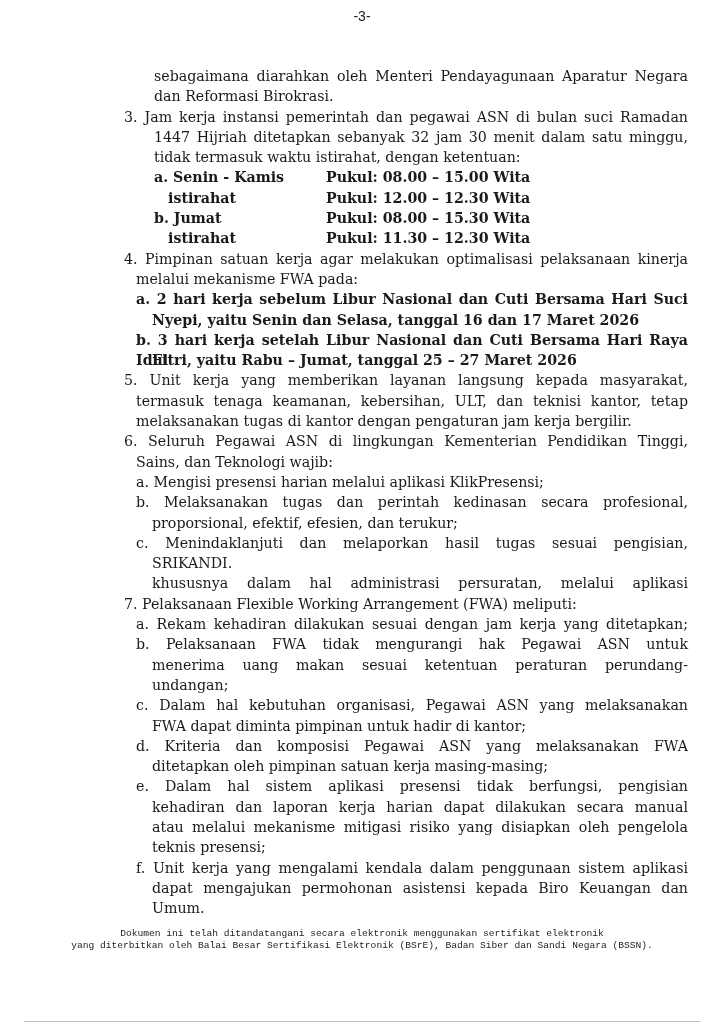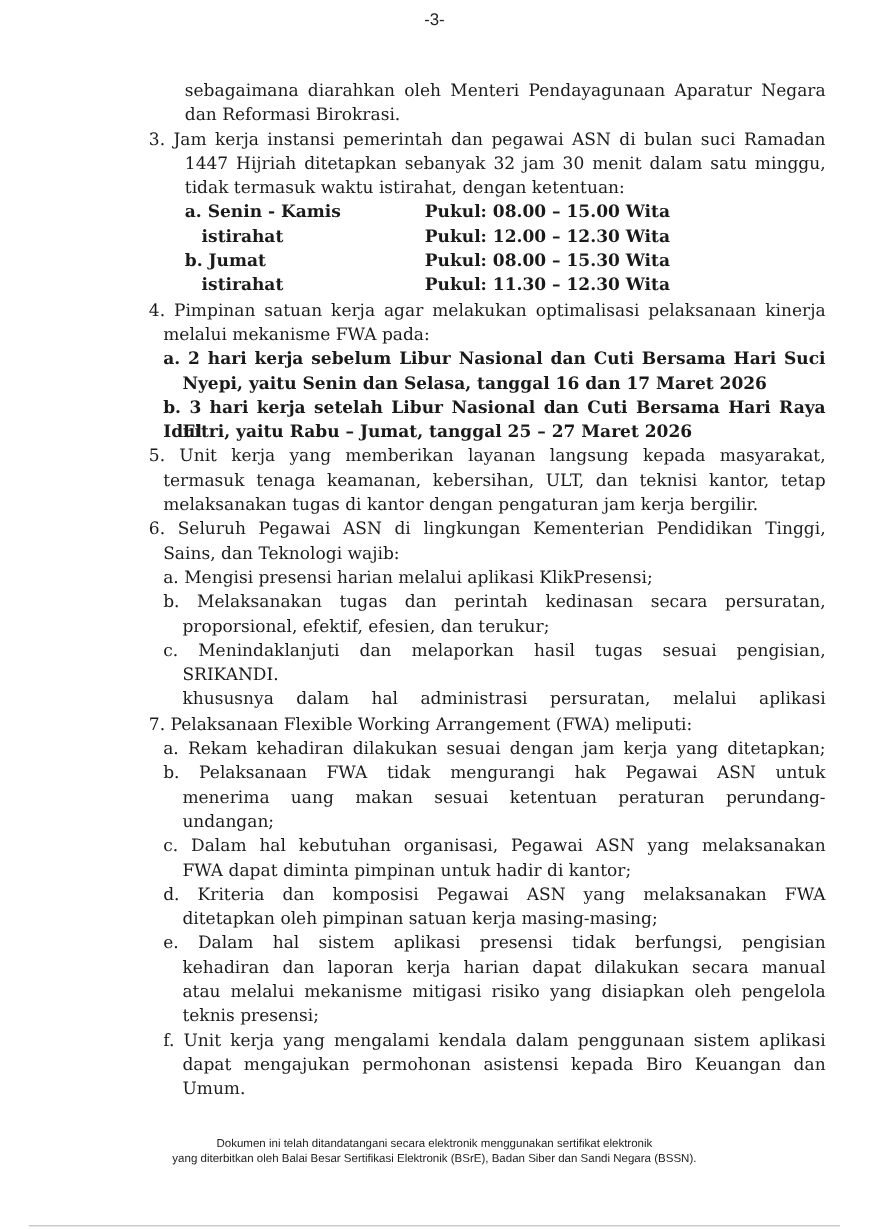--- a/index.html
+++ b/index.html
@@ -11,30 +11,30 @@
     .page-number {
       position: absolute; top: 8px; left: 0; width: 724px; text-align: center;
       font-family: "Liberation Sans", sans-serif; font-size: 14px; color: #222;
     }
     .body-text {
       position: absolute; top: 66px; left: 124px; width: 564px;
       font-size: 14.2px; line-height: 20.3px;
     }
     .line { white-space: nowrap; height: 20.3px; }
     .just { text-align: justify; text-align-last: justify; white-space: normal; }
-    .bold { font-weight: bold; gap: 28px; }
+    .bold { font-weight: bold; }
     .i1 { padding-left: 30px; }
     .i2 { padding-left: 12px; }
     .i3 { padding-left: 28px; }
     .row { display: flex; }
     .row .lbl { width: 172px; }
     .row .lbl.sub { padding-left: 14px; width: 158px; }
     .footer {
-      position: absolute; top: 948px; left: 0; width: 724px; text-align: center;
-      font-family: Liberation Sans, sans-serif; font-size: 9.6px; line-height: 12px; color: #222;
+      position: absolute; top: 928px; left: 0; width: 724px; text-align: center;
+      font-family: Liberation Mono, monospace; font-size: 9.6px; line-height: 12px; color: #222;
     }
     .footer-rule {
       position: absolute; top: 1021px; left: 24px; width: 676px; height: 1px; background: #bdbdbd;
     }
   </style>
 </head>
 <body>
 
 <div class="page-number">-3-</div>
 
@@ -83,21 +83,21 @@
   <div>
     <div class="line just">5. Unit kerja yang memberikan layanan langsung kepada masyarakat,</div>
     <div class="i2 line just">termasuk tenaga keamanan, kebersihan, ULT, dan teknisi kantor, tetap</div>
     <div class="i2 line">melaksanakan tugas di kantor dengan pengaturan jam kerja bergilir.</div>
   </div>
 
   <div>
     <div class="line just">6. Seluruh Pegawai ASN di lingkungan Kementerian Pendidikan Tinggi,</div>
     <div class="i2 line">Sains, dan Teknologi wajib:</div>
     <div class="i2 line">a. Mengisi presensi harian melalui aplikasi KlikPresensi;</div>
-    <div class="i2 line just">b. Melaksanakan tugas dan perintah kedinasan secara persuratan,</div>
+    <div class="i2 line just">b. Melaksanakan tugas dan perintah kedinasan secara profesional,</div>
     <div class="i3 line">proporsional, efektif, efesien, dan terukur;</div>
     <div class="i2 line just">c. Menindaklanjuti dan melaporkan hasil tugas sesuai pengisian,</div>
     <div class="i3 line">SRIKANDI.</div>
     <div class="i3 line just">khususnya dalam hal administrasi persuratan, melalui aplikasi</div>
   </div>
 
   <div>
     <div class="line">7. Pelaksanaan Flexible Working Arrangement (FWA) meliputi:</div>
     <div class="i2 line just">a. Rekam kehadiran dilakukan sesuai dengan jam kerja yang ditetapkan;</div>
     <div class="i2 line just">b.  Pelaksanaan FWA tidak mengurangi hak Pegawai ASN untuk</div>

